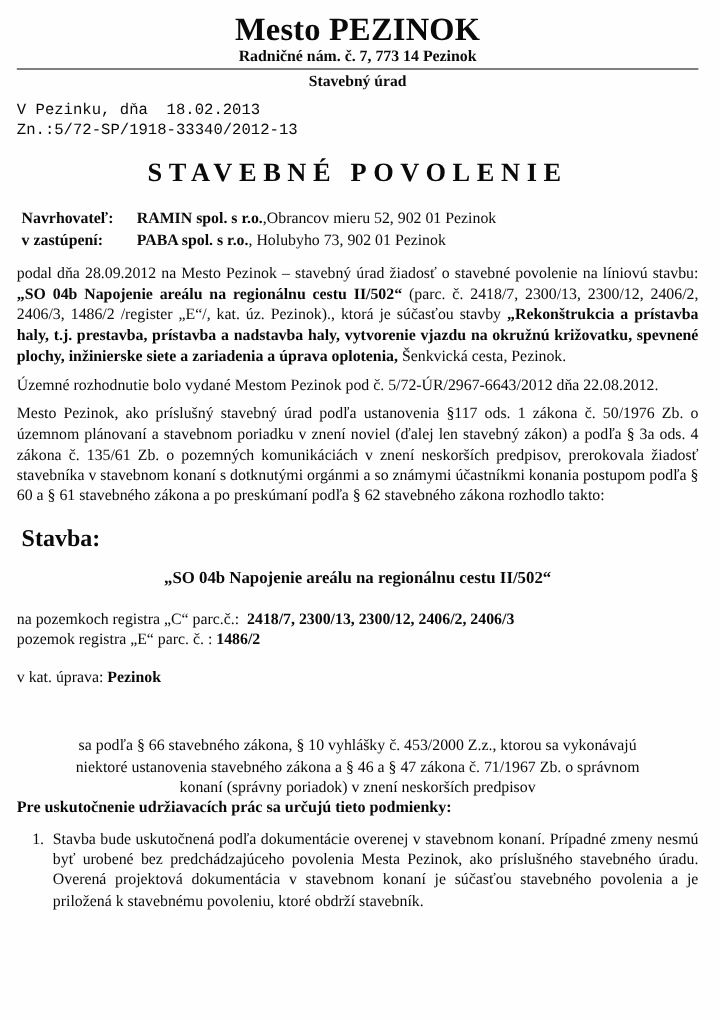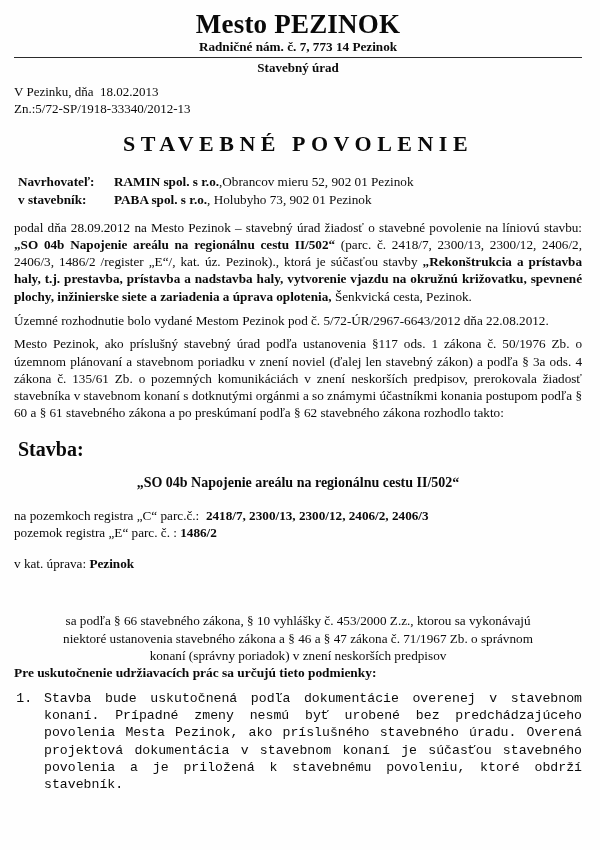--- a/index.html
+++ b/index.html
@@ -53,21 +53,21 @@
     font-weight: bold;
     margin: 1px 0 7px 0;
   }
 
   
   .ref-block {
     font-size: 13px;
     line-height: 1.32;
     margin: 0 0 14px 0;
   }
-  .ref-block div { white-space: pre; }
+  .ref-block div { white-space: pre; font-family: Liberation Mono, monospace; }
 
   
   .doc-heading {
     text-align: center;
     font-size: 22px;
     font-weight: bold;
     letter-spacing: 5.5px;
     margin: 14px 0 16px 0;
   }
 
@@ -144,21 +144,20 @@
   ol.conditions {
     margin: 0;
     padding: 0 0 0 26px;
     font-size: 13.2px;
     line-height: 1.31;
   }
   ol.conditions li {
     text-align: justify;
     text-justify: inter-word;
     padding-left: 4px;
-    font-family: Liberation Mono, monospace;
   }
 </style>
 </head>
 <body>
 
 <div class="page">
 
   <div class="org-title">Mesto PEZINOK</div>
   <div class="org-address">Radničné nám. č. 7, 773 14 Pezinok</div>
   <hr class="rule">
@@ -170,21 +169,21 @@
   </div>
 
   <div class="doc-heading">STAVEBNÉ POVOLENIE</div>
 
   <div class="party-table">
     <div class="party-row">
       <span class="party-label">Navrhovateľ:</span>
       <span class="party-value"><span class="b">RAMIN spol. s r.o.</span><span>,Obrancov mieru 52, 902 01 Pezinok</span></span>
     </div>
     <div class="party-row">
-      <span class="party-label">v stavebník:</span>
+      <span class="party-label">v zastúpení:</span>
       <span class="party-value"><span class="b">PABA spol. s r.o.</span><span>, Holubyho 73, 902 01 Pezinok</span></span>
     </div>
   </div>
 
   <p class="para"><span>podal dňa 28.09.2012 na Mesto Pezinok – stavebný úrad žiadosť o stavebné povolenie na líniovú stavbu:</span> <span class="b">„SO 04b Napojenie areálu na regionálnu cestu II/502“</span><span> (parc. č. 2418/7, 2300/13, 2300/12, 2406/2, 2406/3, 1486/2 /register „E“/, kat. úz. Pezinok)., ktorá je súčasťou stavby  </span><span class="b">„Rekonštrukcia a prístavba haly, t.j. prestavba, prístavba a nadstavba haly, vytvorenie vjazdu na okružnú križovatku, spevnené plochy, inžinierske siete a zariadenia a úprava oplotenia,</span><span> Šenkvická cesta, Pezinok.</span></p>
 
   <p class="para tight">Územné rozhodnutie bolo vydané Mestom Pezinok pod č. 5/72-ÚR/2967-6643/2012 dňa 22.08.2012.</p>
 
   <p class="para">Mesto Pezinok, ako príslušný stavebný úrad podľa ustanovenia §117 ods. 1 zákona č. 50/1976 Zb. o územnom plánovaní a stavebnom poriadku v znení noviel (ďalej len stavebný zákon) a podľa  § 3a ods. 4 zákona č. 135/61 Zb. o pozemných komunikáciách v znení neskorších predpisov, prerokovala žiadosť stavebníka v stavebnom konaní s dotknutými orgánmi a so známymi účastníkmi konania postupom podľa § 60 a § 61 stavebného zákona a po preskúmaní podľa  § 62 stavebného zákona rozhodlo takto:</p>
 

